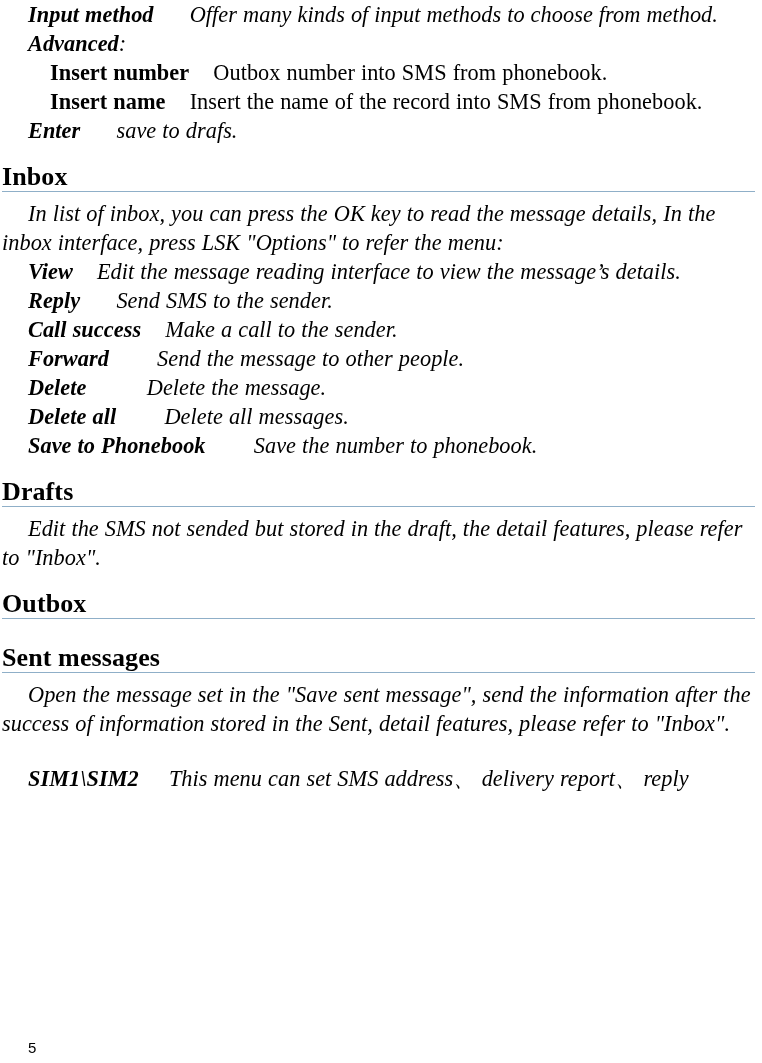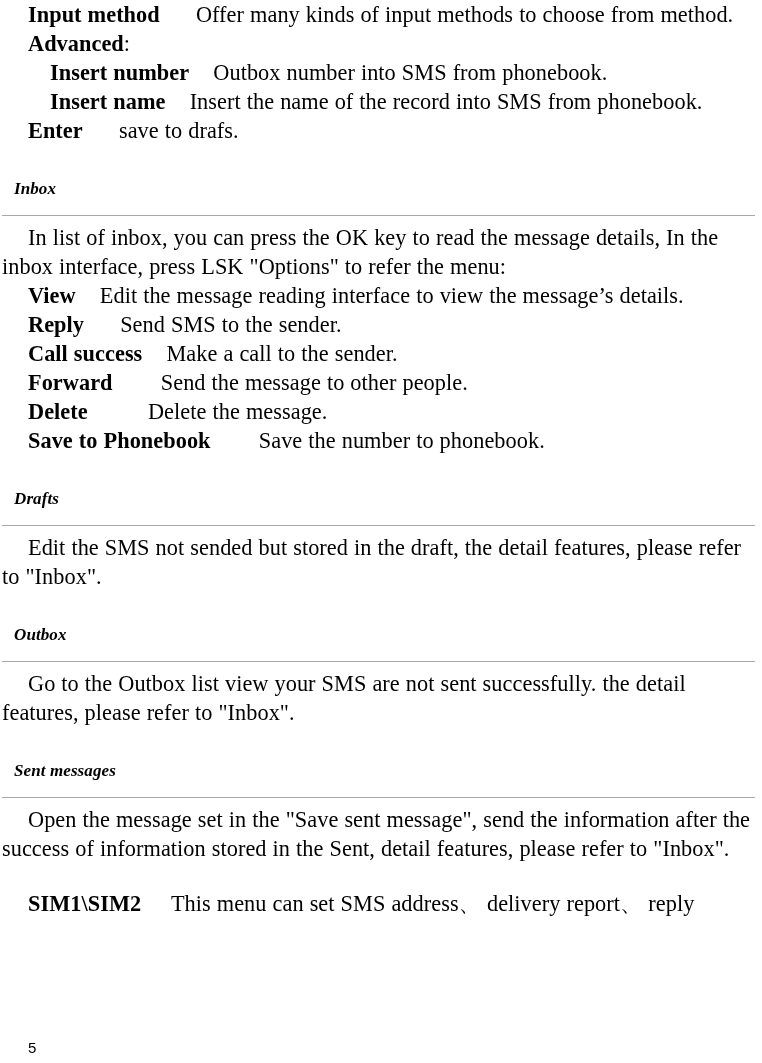--- a/index.html
+++ b/index.html
@@ -25,38 +25,37 @@
   
   .para {
     font-size: 22.3px;
     line-height: 29px;
     margin: 0;
     text-align: left;
     white-space: pre-wrap;
     word-spacing: 0.4px;
     letter-spacing: 0.05px;
   }
-  .indent1 { text-indent: 26px; }
+  .indent1 { text-indent: 26px; font-style: italic; }
   .indent2 { text-indent: 48px; }
   b, .bold { font-weight: bold; }
 
   
   .heading-block {
     margin: 0;
     padding: 0;
   }
   .heading {
-    font-size: 17px;
+    font-size: 26px;
     line-height: 26px;
     font-weight: bold;
-    margin: 12px;
+    margin: 0;
     padding: 0 0 1px 0;
     text-indent: 0;
     letter-spacing: 0.1px;
-    font-style: italic;
   }
   .hrule {
     height: 0;
     border: 0;
     border-top: 1.6px solid #8FAFC8;
     margin: 0;
     padding: 0;
     width: 753px;
   }
   .gap-before-heading { height: 19px; }
@@ -88,35 +87,35 @@
         <div class="heading">Inbox</div>
         <div class="hrule" style="border-top-color: rgb(143, 175, 200);"></div>
       </div>
       <div class="gap-after-rule"></div>
       <p class="para indent1"><span>In list of inbox, you can press the OK key to read the message details, In the inbox interface, press LSK "Options" to refer the menu:</span></p>
       <p class="para indent1"><b>View</b><span>    </span><span>Edit the message reading interface to view the message’s details.</span></p>
       <p class="para indent1"><b>Reply</b><span>      </span><span>Send SMS to the sender.</span></p>
       <p class="para indent1"><b>Call success</b><span>    </span><span>Make a call to the sender.</span></p>
       <p class="para indent1"><b>Forward</b><span>        </span><span>Send the message to other people.</span></p>
       <p class="para indent1"><b>Delete</b><span>          </span><span>Delete the message.</span></p>
+      <p class="para indent1"><b>Delete all</b><span>        </span><span>Delete all messages.</span></p>
       <p class="para indent1"><b>Save to Phonebook</b><span>        </span><span>Save the number to phonebook.</span></p>
       <div class="gap-before-heading"></div>
       <div class="heading-block">
         <div class="heading">Drafts</div>
         <div class="hrule" style="border-top-color: rgb(143, 175, 200);"></div>
       </div>
       <div class="gap-after-rule"></div>
       <p class="para indent1"><span>Edit the SMS not sended but stored in the draft, the detail features, please refer to "Inbox".</span></p>
       <div class="gap-before-heading"></div>
       <div class="heading-block">
         <div class="heading">Outbox</div>
         <div class="hrule" style="border-top-color: rgb(143, 175, 200);"></div>
       </div>
       <div class="gap-after-rule"></div>
-      <p class="para indent1"><span>Go to the Outbox list view your SMS are not sent successfully. the detail features, please refer to "Inbox".</span></p>
       <div class="gap-before-heading"></div>
       <div class="heading-block">
         <div class="heading">Sent messages</div>
         <div class="hrule" style="border-top-color: rgb(143, 175, 200);"></div>
       </div>
       <div class="gap-after-rule"></div>
       <p class="para indent1"><span>Open the message set in the "Save sent message", send the information after the success of information stored in the Sent, detail features, please refer to "Inbox".</span></p>
       <div class="gap-before-heading"></div>
       <div class="gap-after-rule"></div>
       <p class="para indent1"><b>SIM1\SIM2</b><span>     </span><span>This menu can set SMS address、 delivery report、 reply</span></p>

